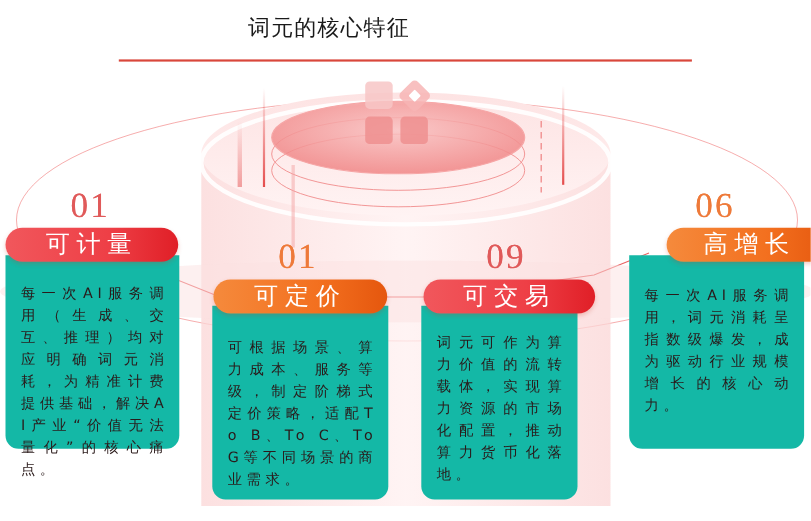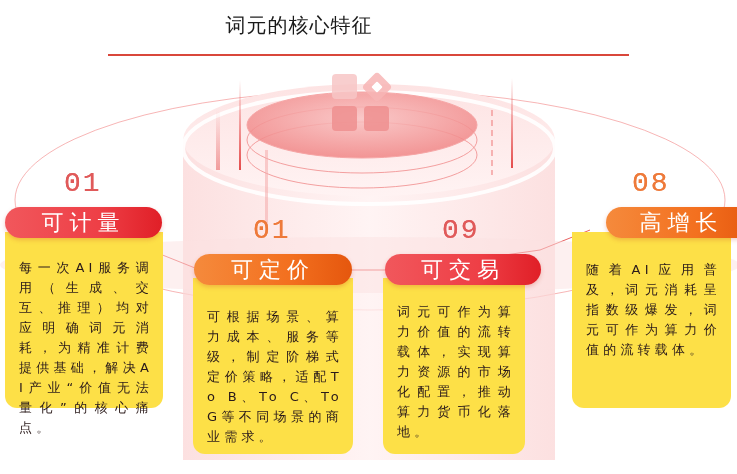--- a/index.html
+++ b/index.html
@@ -3,33 +3,33 @@
 <meta charset="utf-8">
 <style>
   html, body { margin:0; padding:0; }
   body { width:737px; height:474px; position:relative; overflow:hidden; background:#ffffff;
          font-family: "DejaVu Sans", "Liberation Sans", sans-serif; }
   .title { position:absolute; left:0; width:598px; top:12px; text-align:center; font-size:20px; color:#1a1a1a; letter-spacing:1px; }
   .title-rule { position:absolute; left:108px; width:521px; top:54px; height:2px; background:#d9473b; }
 
   .stage { position:absolute; left:0; top:0; width:737px; height:474px; }
 
-  .num { position:absolute; font-family:Liberation Mono, monospace; font-size:28px; font-weight:300;
+  .num { position:absolute; font-family:Liberation Serif, serif; font-size:32px; font-weight:300;
          letter-spacing:2px; line-height:1;
          -webkit-text-stroke:0; }
   .num.red { color:#e05a5a; }
   .num.orange { color:#ee7a3a; }
   .num span { display:inline-block; background:linear-gradient(180deg, currentColor 55%, rgba(255,255,255,0.2) 100%); -webkit-background-clip:text; background-clip:text; }
 
   .pill { position:absolute; height:31px; border-radius:16px; color:#fff; font-size:22px; text-align:center;
           line-height:31px; letter-spacing:6px; box-shadow:0 2px 4px rgba(200,60,40,0.25); z-index:3; }
   .pill.red { background:linear-gradient(90deg, #f1575c 0%, #ee3f46 60%, #e01f27 100%);text-align:center; }
   .pill.orange { background:linear-gradient(90deg, #f58a3c 0%, #f3701f 60%, #e5570e 100%); }
 
-  .card { position:absolute; background:#fde047; border-radius:0 0 12px 12px; z-index:2; }
+  .card { position:absolute; background:#14b8a6; border-radius:0 0 12px 12px; z-index:2; }
   .card-text { position:absolute; left:14px; right:10px; font-size:13px; line-height:20px; color:#2a1a1a; letter-spacing:4.2px; text-align:justify; word-break:break-all; }
 </style>
 </head>
 <body>
 
 <div class="title">词元的核心特征</div>
 <div class="title-rule"></div>
 
 <svg class="stage" viewBox="0 0 737 474" xmlns="http://www.w3.org/2000/svg">
   <defs>
@@ -94,17 +94,17 @@
 <div class="card" style="left:193px;top:278px;width:160px;height:176px;">
   <div class="card-text" style="top:29px;">可根据场景、算力成本、服务等级，制定阶梯式定价策略，适配To B、To C、To G等不同场景的商业需求。</div>
 </div>
 
 <div class="num red" style="left:442px;top:217px;"><span>09</span></div>
 <div class="pill red" style="left:385px;top:254px;width:156px;">可交易</div>
 <div class="card" style="left:383px;top:278px;width:142px;height:176px;">
   <div class="card-text" style="top:24px;">词元可作为算力价值的流转载体，实现算力资源的市场化配置，推动算力货币化落地。</div>
 </div>
 
-<div class="num orange" style="left:632px;top:170px;"><span>08</span></div>
+<div class="num orange" style="left:632px;top:170px;"><span>06</span></div>
 <div class="pill orange" style="left:606px;top:207px;width:151px;">高增长</div>
 <div class="card" style="left:572px;top:232px;width:159px;height:176px;">
-  <div class="card-text" style="top:28px;">随着AI应用普及，词元消耗呈指数级爆发，词元可作为算力价值的流转载体。</div>
+  <div class="card-text" style="top:28px;">每一次AI服务调用，词元消耗呈指数级爆发，成为驱动行业规模增长的核心动力。</div>
 </div>
 
 </body></html>

